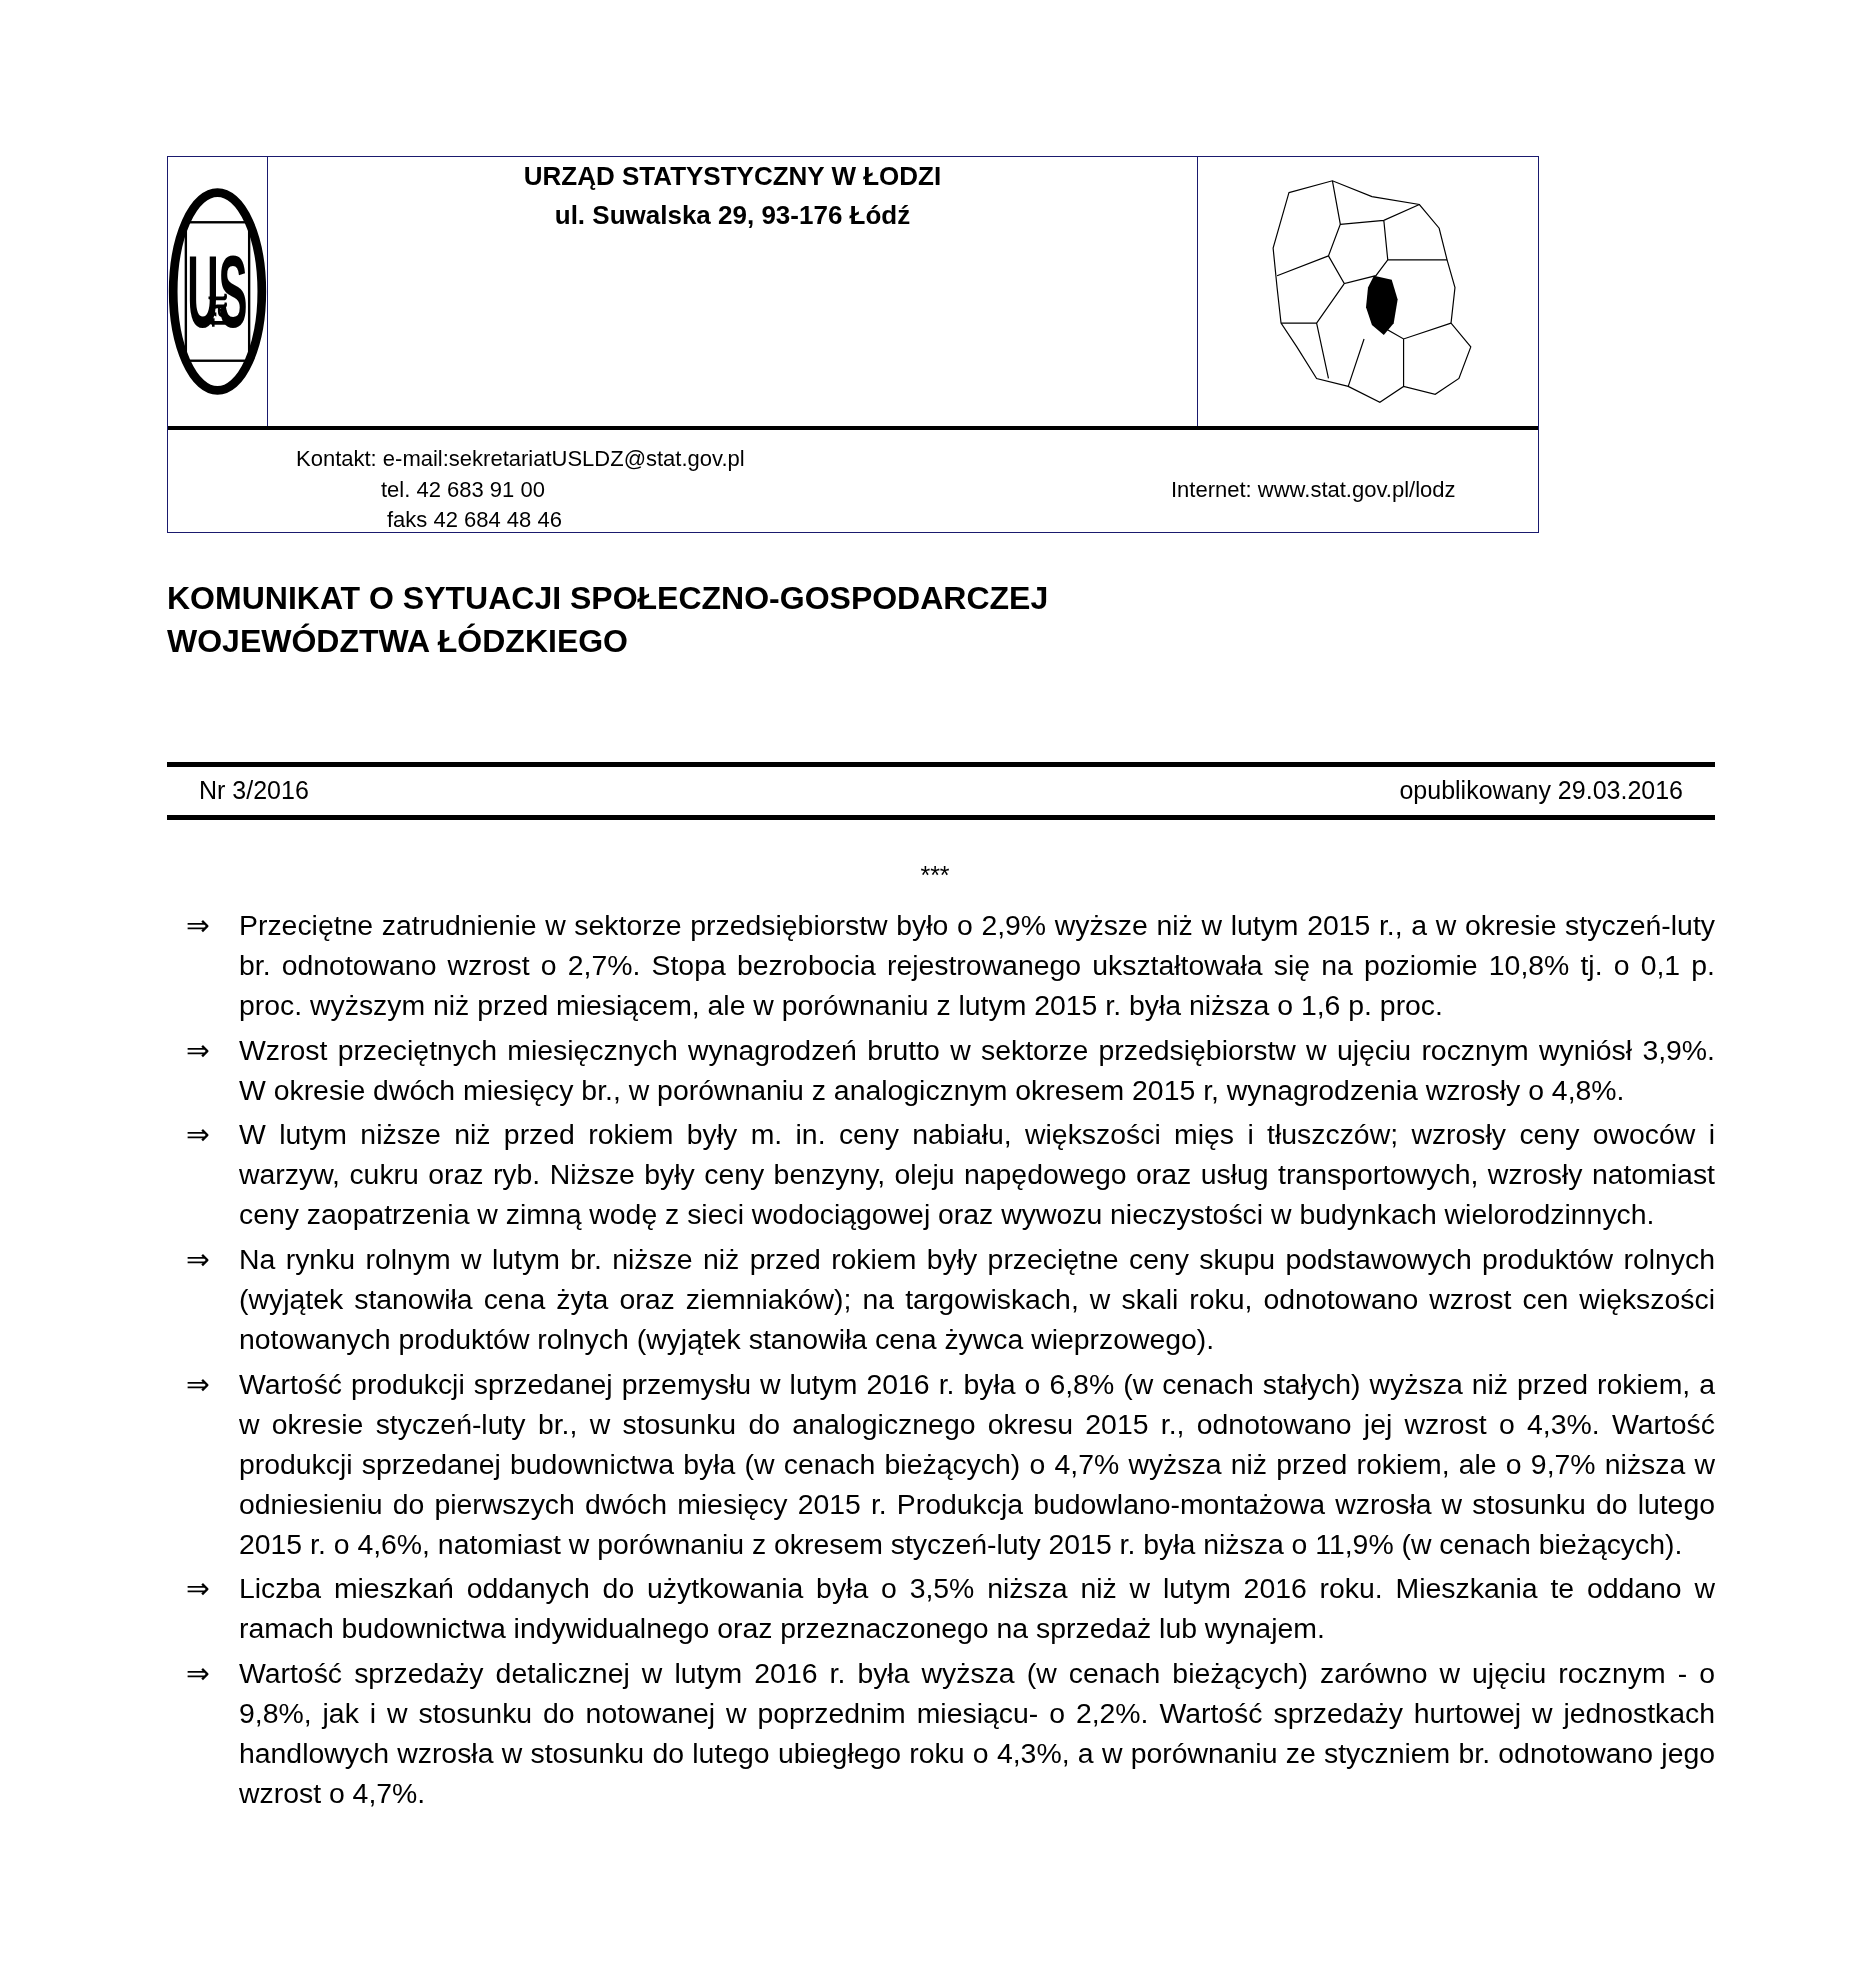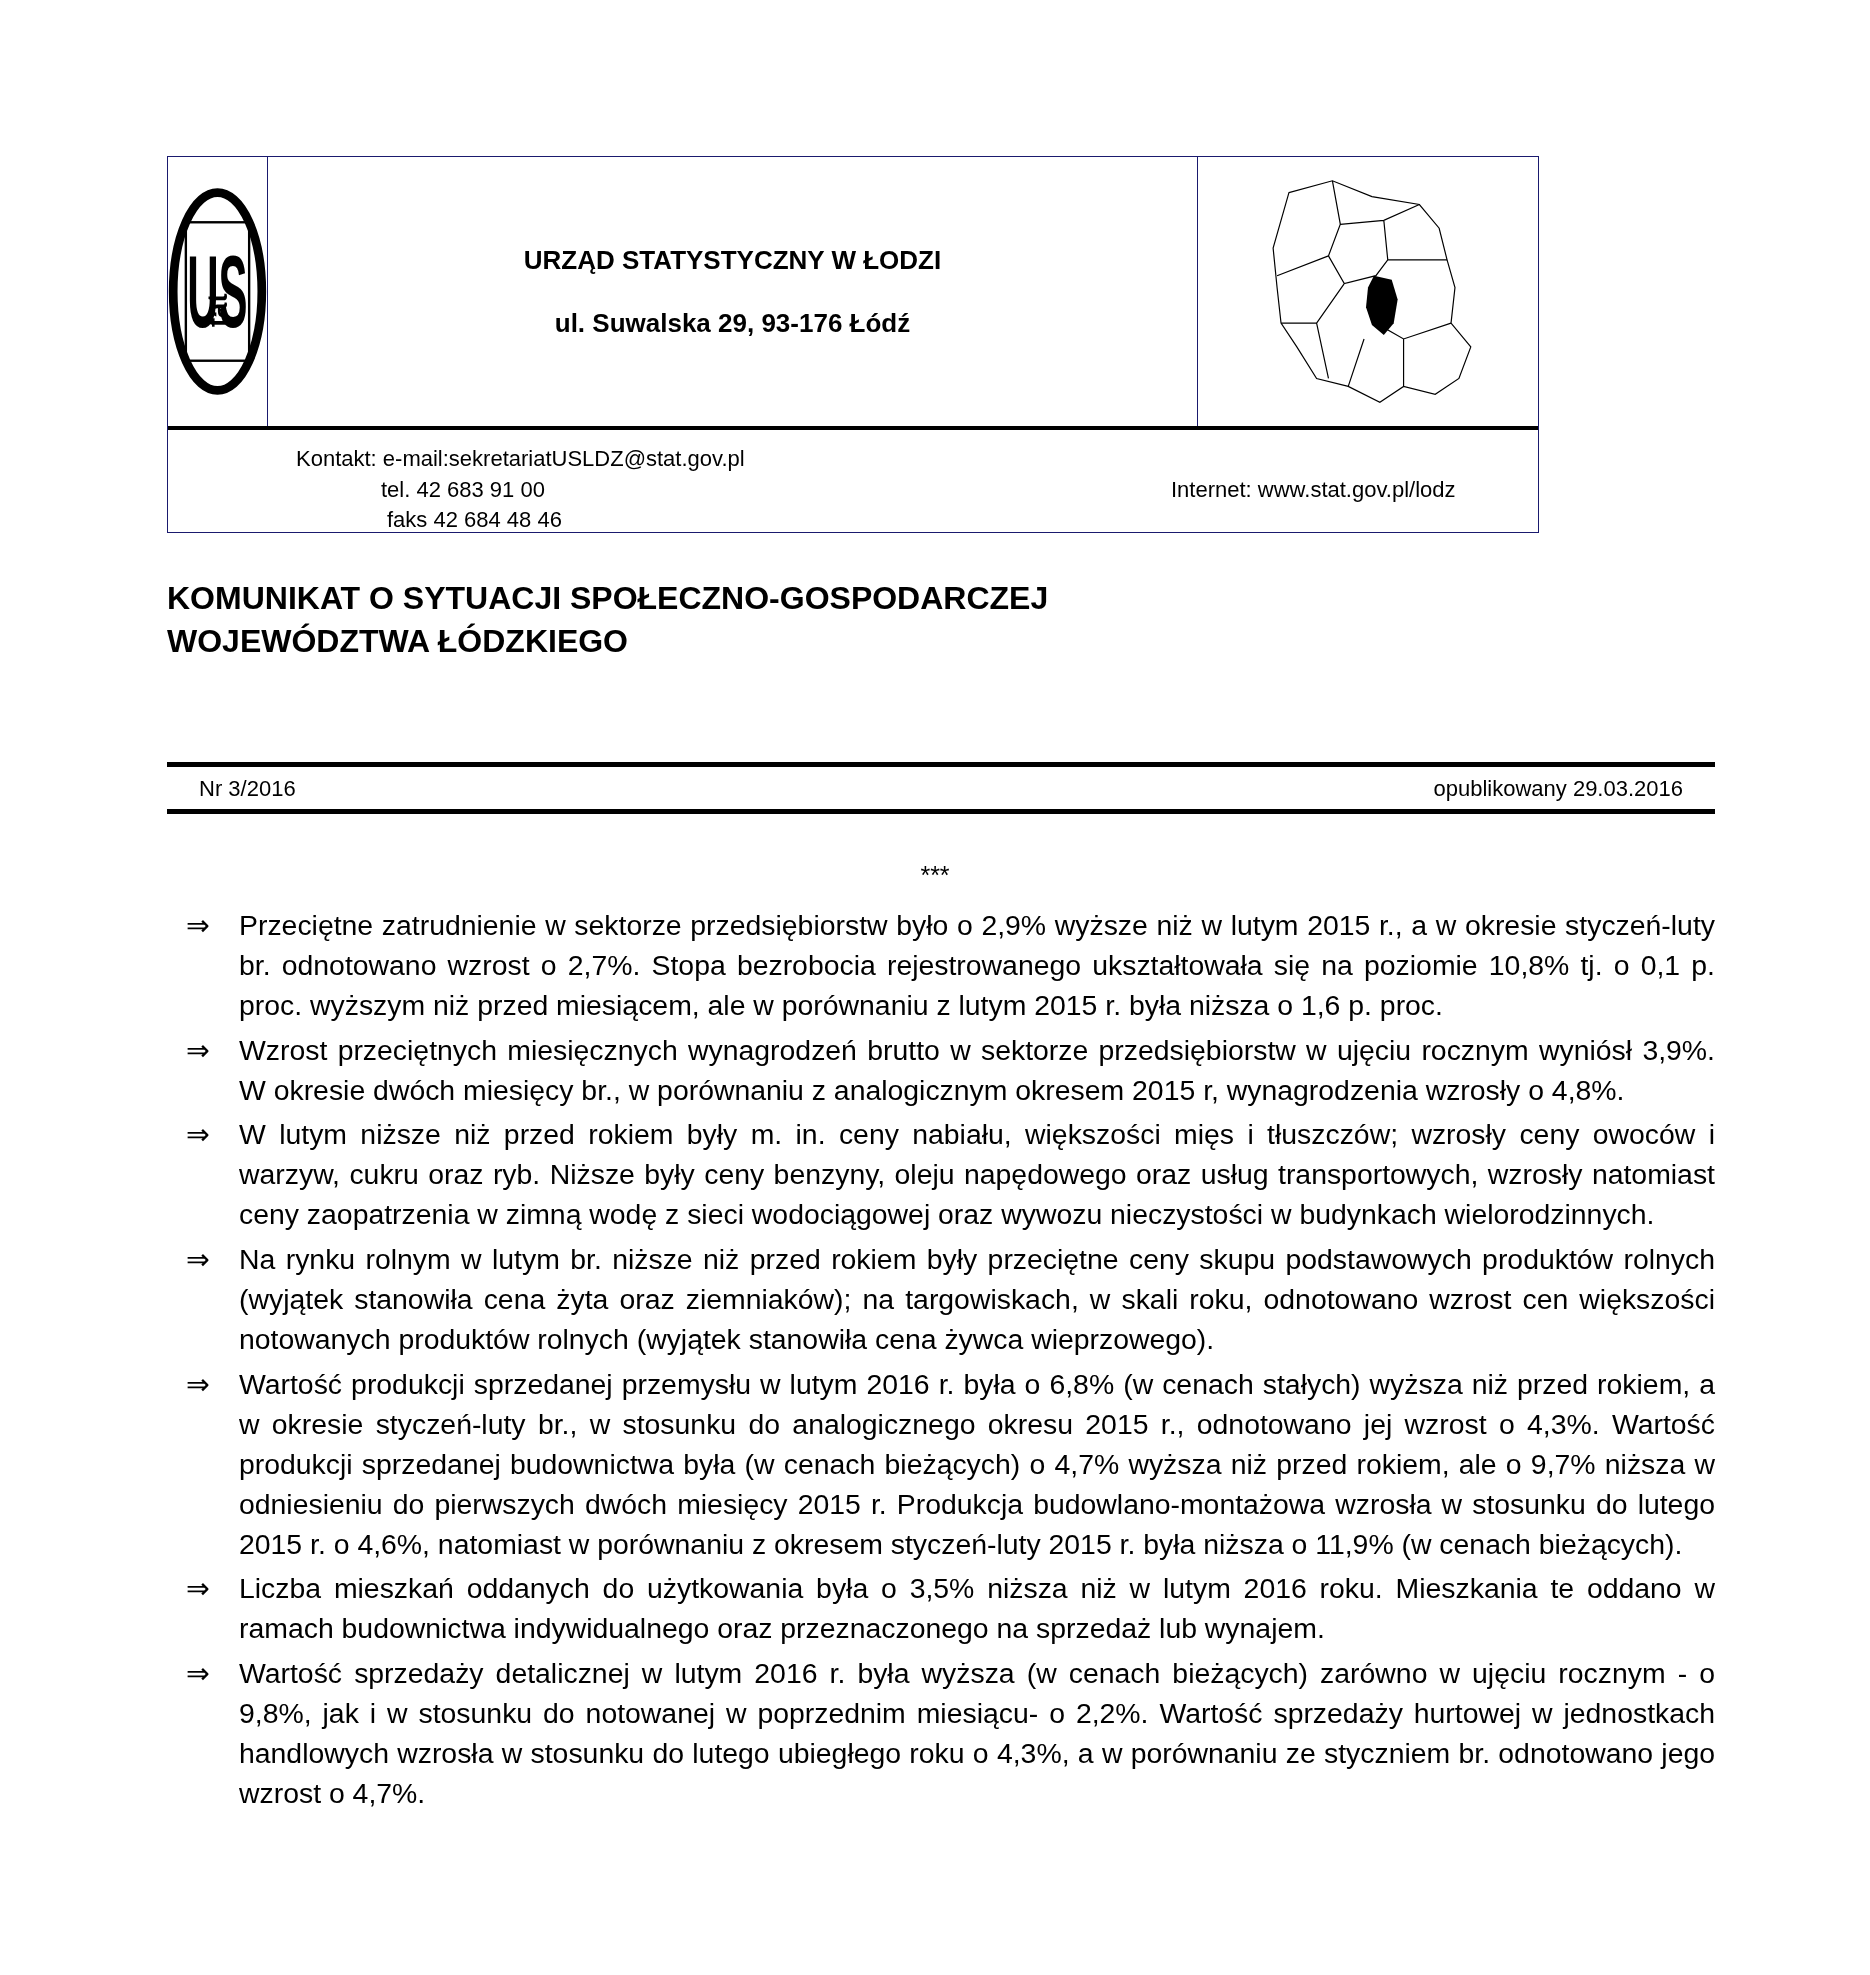--- a/index.html
+++ b/index.html
@@ -4,32 +4,32 @@
 <style>
   html, body { margin:0; padding:0; background:#ffffff; }
   body { width:1870px; height:2645px; position:relative; overflow:hidden;
          font-family:"Liberation Sans", sans-serif; color:#000; }
   .header-box { position:absolute; left:167px; top:156px; width:1372px; height:377px;
                 border:1.6px solid #1a1a6e; box-sizing:border-box; }
   .header-top { position:absolute; left:0; top:0; right:0; height:269px; border-bottom:4px solid #000; }
   .logo-cell { position:absolute; left:0; top:0; width:99px; height:269px; border-right:1.6px solid #1a1a6e; }
   .map-cell { position:absolute; right:0; top:0; width:340px; height:269px; border-left:1.6px solid #1a1a6e; }
   .center-cell { position:absolute; left:100px; right:341px; top:0; height:269px; display:flex;
-                 flex-direction:column; justify-content:center; align-items:center;gap:24px; }
+                 flex-direction:column; align-items:center; }
   .org-name, .org-addr { font-weight:bold; font-size:26px; line-height:39px; }
   .contact { position:absolute; left:0; right:0; top:273px; bottom:0; font-size:22px; }
   .contact .c1 { position:absolute; left:128px; top:16px;text-align:center; }
   .contact .c2 { position:absolute; left:213px; top:47px; }
   .contact .c3 { position:absolute; left:219px; top:77px; }
   .contact .inet { position:absolute; left:1003px; top:47px; }
   .title { position:absolute; left:167px; width:1548px; top:577px; text-align:left;
            font-weight:bold; font-size:32px; line-height:43px; }
-  .meta-bar { position:absolute; left:167px; width:1548px; top:762px; height:52px;
+  .meta-bar { position:absolute; left:167px; width:1548px; top:762px; height:58px;
               border-top:5.5px solid #000; border-bottom:5.5px solid #000; box-sizing:border-box;
-              font-size:22px; }
+              font-size:25px; }
   .meta-bar .nr { position:absolute; left:32px; top:8.7px; }
   .meta-bar .pub { position:absolute; right:32px; top:8.7px; }
   .stars { position:absolute; left:0; width:1870px; top:861px; text-align:center; font-size:25px; }
   .bullets { position:absolute; left:186px; top:905px; width:1529px; font-size:28.4px; line-height:40px; }
   .bullet { display:flex; margin-bottom:4.7px; }
   .bullet .arrow { width:53px; flex:none; font-size:28.4px; }
   .bullet .text { flex:1; text-align:justify; }
 </style>
 </head>
 <body>

